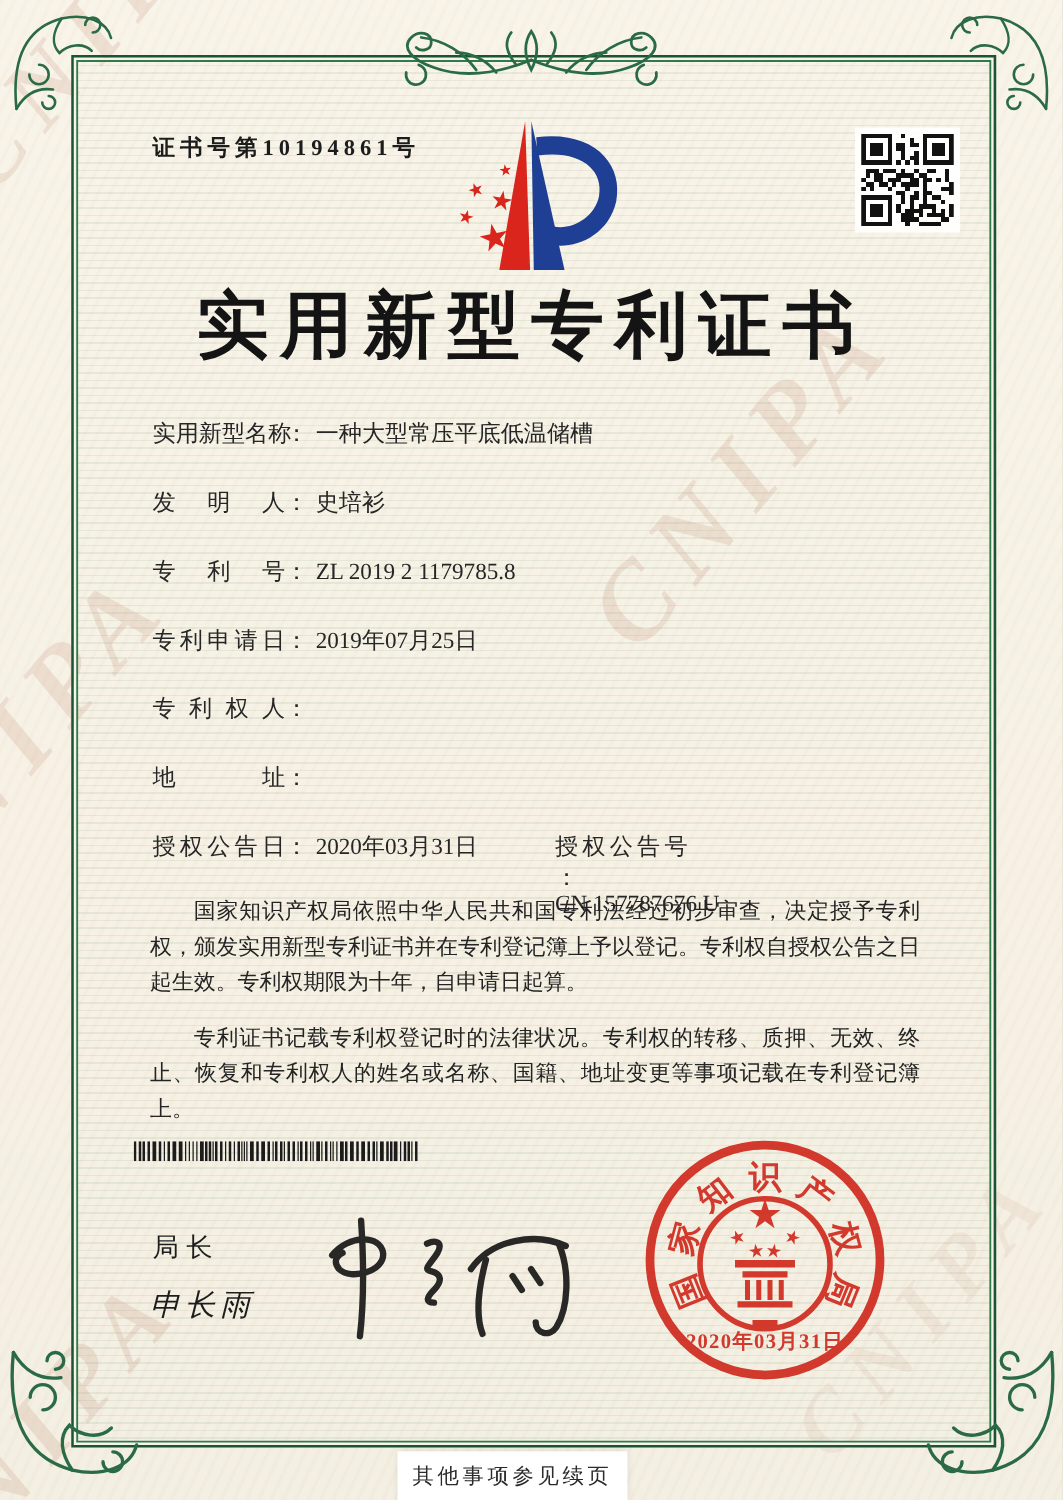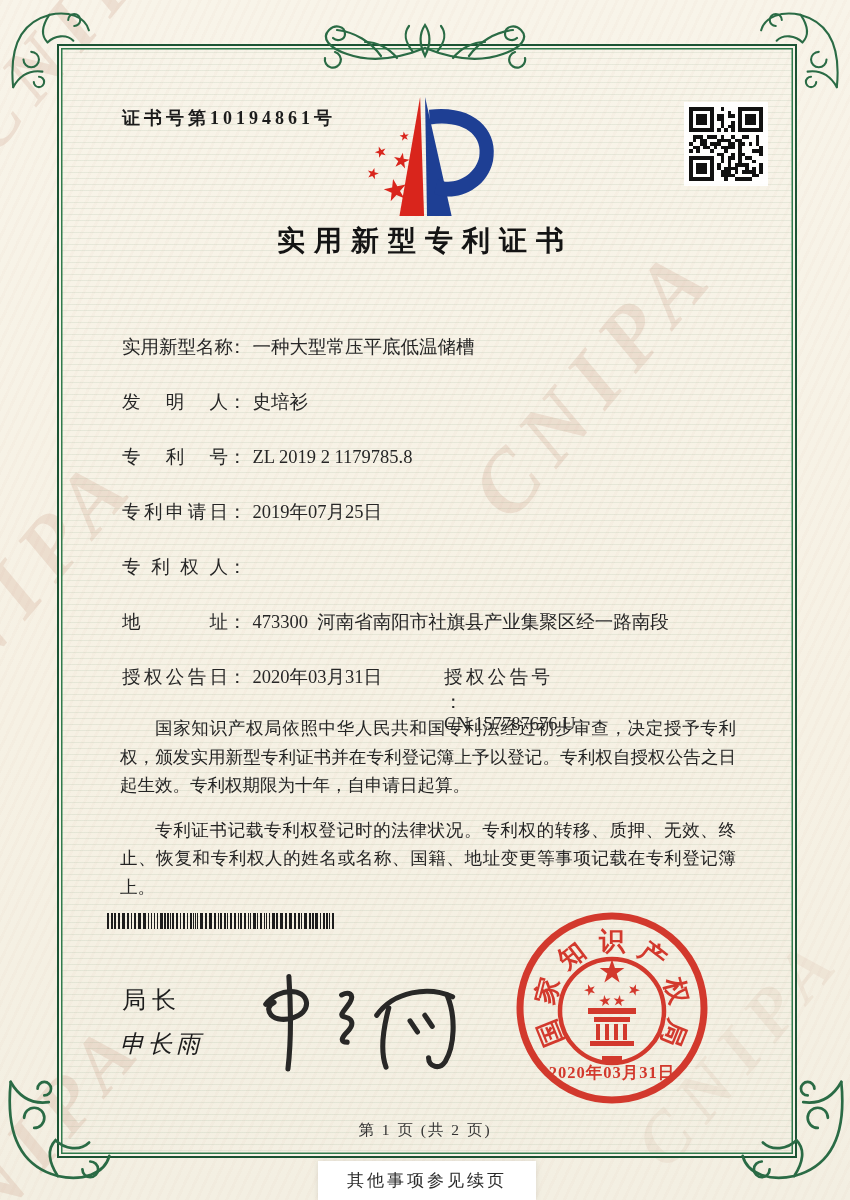--- a/index.html
+++ b/index.html
@@ -40,39 +40,39 @@
   .c-bl{left:4px; bottom:6px; width:112px; height:130px; transform:scaleY(-1);}
   .c-br{right:2px; bottom:6px; width:112px; height:130px; transform:scale(-1,-1);}
   .top-flourish{position:absolute; left:285px; top:18px; width:280px; height:56px; z-index:3; color:#2a6b45;}
   
   .content{position:absolute; inset:0; z-index:4;}
   .cert-no{position:absolute; left:122px; top:106px; font-size:18px; letter-spacing:4px; color:#1c1c1c;font-weight:bold;}
   .logo{position:absolute; left:328px; top:92px; width:200px; height:128px;}
   .qr{position:absolute; left:684px; top:102px; width:74px; height:74px; background:rgba(255,255,255,0.92); padding:5px;}
   .qr svg{width:74px;height:74px;display:block;}
   .doc-title{position:absolute; left:0; top:222px; width:100%; text-align:center;
-    font-size:28px; font-weight:bold; letter-spacing:9px; color:#141414;}
+    font-size:58px; font-weight:bold; letter-spacing:9px; color:#141414;}
   .fields{position:absolute; left:122px; top:334px; width:640px; font-size:18.5px; color:#262626;}
   .frow{display:flex; align-items:baseline; height:24px; margin-bottom:31px; white-space:nowrap;}
   .flabel{display:inline-block; width:106px; text-align:justify; text-align-last:justify; color:#262626;}
   .fcolon{margin-right:6px;}
   .fvalue{white-space:pre-wrap;text-align:right;}
   .grant-left{display:flex; width:322px;}
   .grant-right{display:flex;flex-direction:column;}
   .paras{position:absolute; left:104px; top:698px; width:648px; font-size:17.5px;
     line-height:28.5px; text-align:justify; color:#242424;}
   .paras p{margin:16px; text-indent:2em;}
   .barcode{position:absolute; left:107px; top:913px; width:230px; height:16px;}
-  .signer-title{position:absolute; left:122px; top:984px; font-size:24px; letter-spacing:6px; color:#1d1d1d;}
+  .signer-title{position:absolute; left:122px; top:984px; font-size:21px; letter-spacing:6px; color:#1d1d1d;}
   .signer-name{position:absolute; left:120px; top:1028px; font-size:24px; letter-spacing:4px; color:#1d1d1d;font-style:italic;}
   .signature{position:absolute; left:238px; top:960px; width:222px; height:118px;}
   .seal{position:absolute; left:512px; top:908px; width:200px; height:200px; mix-blend-mode:multiply; opacity:0.92;}
   .page-note{position:absolute; left:0; top:1120px; width:100%; text-align:center; font-size:15.5px; letter-spacing:2px; color:#333;}
   .footer-note{
-    position:absolute; left:318px; top:1161px; width:218px; height:39px; z-index:5;
+    position:absolute; left:318px; top:1161px; width:184px; height:39px; z-index:5;
     background:#ffffff; box-shadow:0 0 6px rgba(0,0,0,0.10);
     text-align:center; line-height:39px; font-size:17px; letter-spacing:3px; color:#2b2b2b;
   }
 </style>
 </head>
 <body>
 
 <div class="page">
 
   <div class="wm wm1">CNIPA</div>
@@ -295,21 +295,20 @@
           <span class="fcolon">：</span>
         <span class="fvalue">2019年07月25日</span>
       </div>
       <div class="frow">
         <span class="flabel">专利权人</span>
           <span class="fcolon">：</span>
       </div>
       <div class="frow">
         <span class="flabel">地址</span>
           <span class="fcolon">：</span>
-        <span class="fvalue">473300  河南省南阳市社旗县产业集聚区经一路南段</span>
       </div>
       <div class="frow">
         <span class="grant-left">
           <span class="flabel">授权公告日</span>
             <span class="fcolon">：</span>
           <span class="fvalue">2020年03月31日</span>
         </span>
         <span class="grant-right">
           <span class="flabel">授权公告号</span>
             <span class="fcolon">：</span>
@@ -428,17 +427,16 @@
           <text x="100" y="42" transform="rotate(-75,100,100)">家</text>
           <text x="100" y="42" transform="rotate(-37.5,100,100)">知</text>
           <text x="100" y="42" transform="rotate(0,100,100)">识</text>
           <text x="100" y="42" transform="rotate(37.5,100,100)">产</text>
           <text x="100" y="42" transform="rotate(75,100,100)">权</text>
           <text x="100" y="42" transform="rotate(112,100,100)">局</text>
         </g>
       <text x="100" y="170" fill="#d0291d" font-size="16.5" font-weight="bold" text-anchor="middle" letter-spacing="1">2020年03月31日</text>
     </svg>
 
-    <div class="page-note">第 1 页 (共 2 页)</div>
   </div>
 
   <div class="footer-note">其他事项参见续页</div>
 </div>
 
 </body></html>

